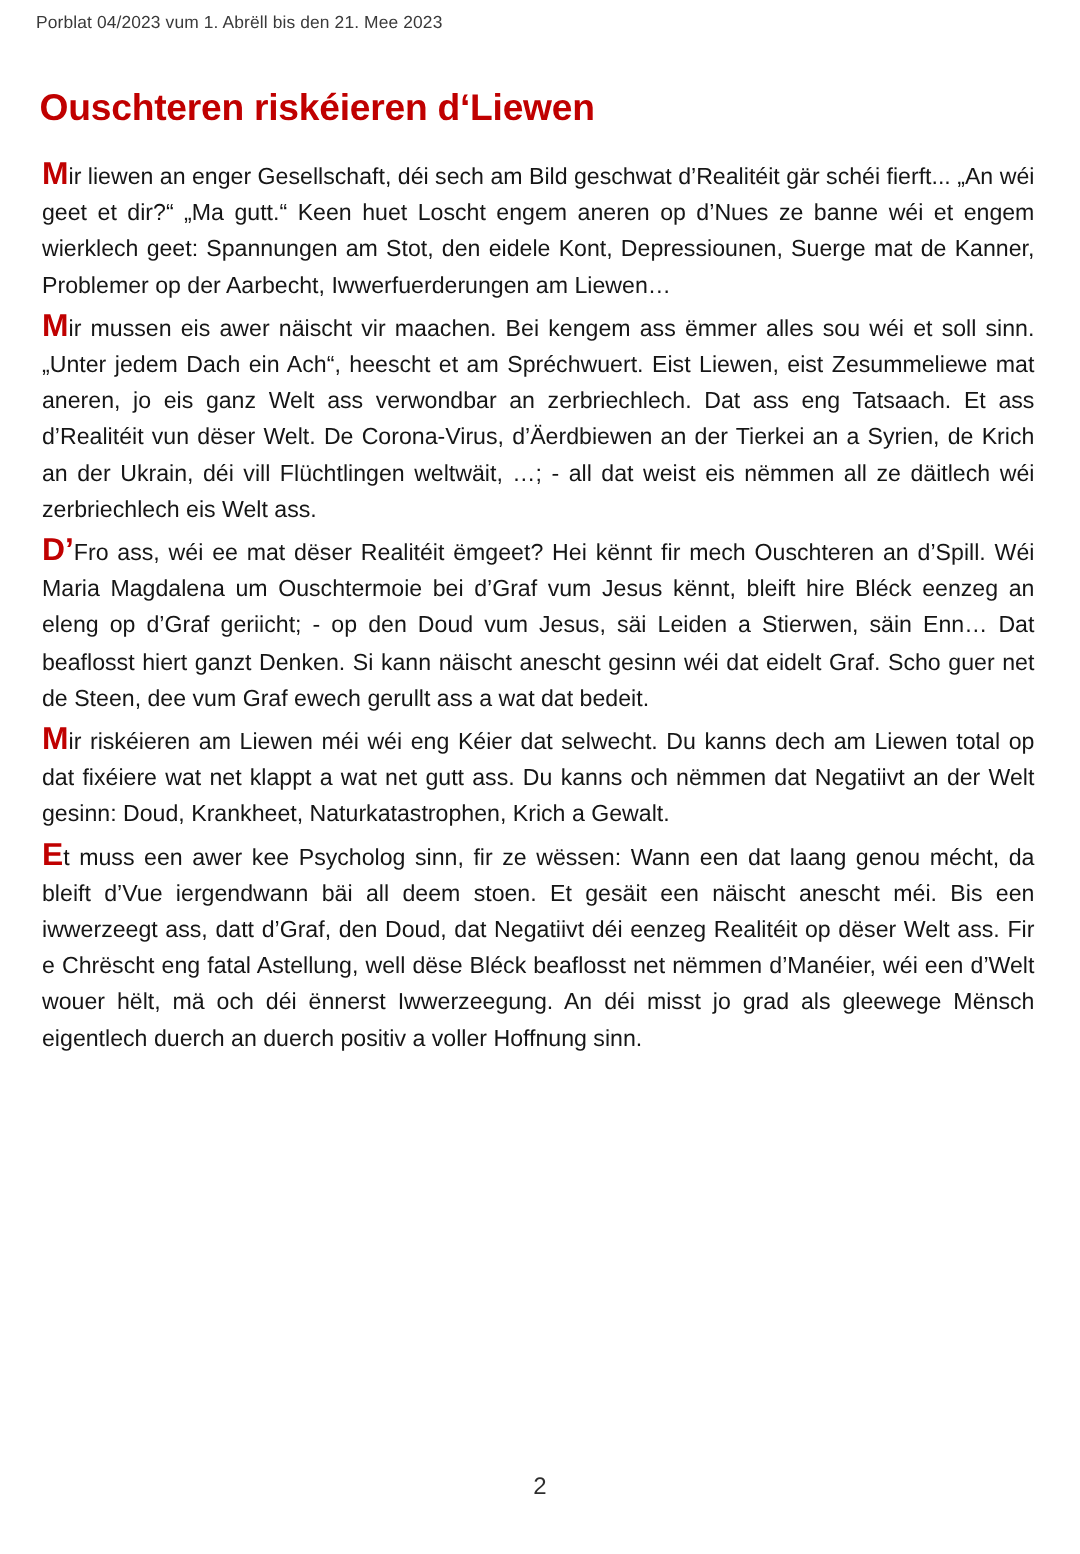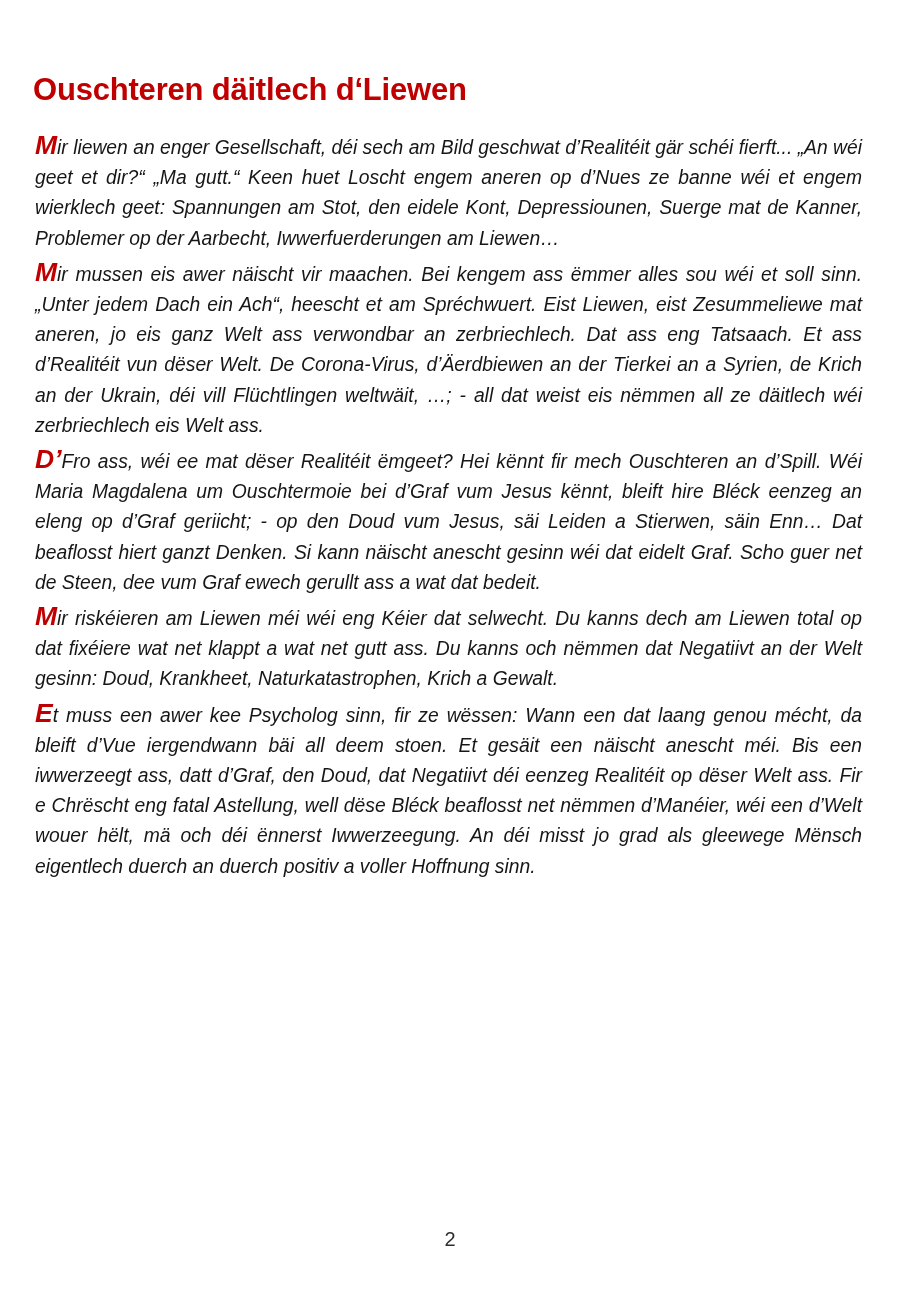--- a/index.html
+++ b/index.html
@@ -42,21 +42,20 @@
     width: 827px;
   }
   .para {
     margin: 0 0 6px 0;
     font-size: 19.3px;
     line-height: 30.2px;
     color: #161616;
     text-align: justify;
     text-justify: inter-word;
     hyphens: none;
-    font-style: italic;
   }
   .para:last-child {
     margin-bottom: 0;
   }
   .dropcap {
     color: #C00000;
     font-size: 26.5px;
     font-weight: bold;
     line-height: 0;
     vertical-align: baseline;
@@ -70,22 +69,23 @@
     text-align: center;
     font-size: 20px;
     color: #2e2e2e;
   }
 </style>
 </head>
 <body>
 
 <div class="page">
 
+  <div class="running-head">Porblat 04/2023 vum 1. Abrëll bis den 21. Mee 2023</div>
 
-  <h1 class="article-title">Ouschteren däitlech d‘Liewen</h1>
+  <h1 class="article-title">Ouschteren riskéieren d‘Liewen</h1>
 
   <div class="body-copy">
 
     <p class="para"><span class="dropcap">M</span><span>ir liewen an enger Gesellschaft, déi sech am Bild geschwat d’Realitéit gär schéi fierft... „An wéi geet et dir?“ „Ma gutt.“ Keen huet Loscht engem aneren op d’Nues ze banne wéi et engem wierklech geet: Spannungen am Stot, den eidele Kont, Depressiounen, Suerge mat de Kanner, Problemer op der Aarbecht, Iwwerfuerderungen am Liewen…</span></p>
 
     <p class="para"><span class="dropcap">M</span><span>ir mussen eis awer näischt vir maachen. Bei kengem ass ëmmer alles sou wéi et soll sinn. „Unter jedem Dach ein Ach“, heescht et am Spréchwuert. Eist Liewen, eist Zesummeliewe mat aneren, jo eis ganz Welt ass verwondbar an zerbriechlech. Dat ass eng Tatsaach. Et ass d’Realitéit vun dëser Welt. De Corona-Virus, d’Äerdbiewen an der Tierkei an a Syrien, de Krich an der Ukrain, déi vill Flüchtlingen weltwäit, …; - all dat weist eis nëmmen all ze däitlech wéi zerbriechlech eis Welt ass.</span></p>
 
     <p class="para"><span class="dropcap">D’</span><span>Fro ass, wéi ee mat dëser Realitéit ëmgeet? Hei kënnt fir mech Ouschteren an d’Spill. Wéi Maria Magdalena um Ouschtermoie bei d’Graf vum Jesus kënnt, bleift hire Bléck eenzeg an eleng op d’Graf geriicht; - op den Doud vum Jesus, säi Leiden a Stierwen, säin Enn… Dat beaflosst hiert ganzt Denken. Si kann näischt anescht gesinn wéi dat eidelt Graf. Scho guer net de Steen, dee vum Graf ewech gerullt ass a wat dat bedeit.</span></p>
 
     <p class="para"><span class="dropcap">M</span><span>ir riskéieren am Liewen méi wéi eng Kéier dat selwecht. Du kanns dech am Liewen total op dat fixéiere wat net klappt a wat net gutt ass. Du kanns och nëmmen dat Negatiivt an der Welt gesinn: Doud, Krankheet, Naturkatastrophen, Krich a Gewalt.</span></p>

